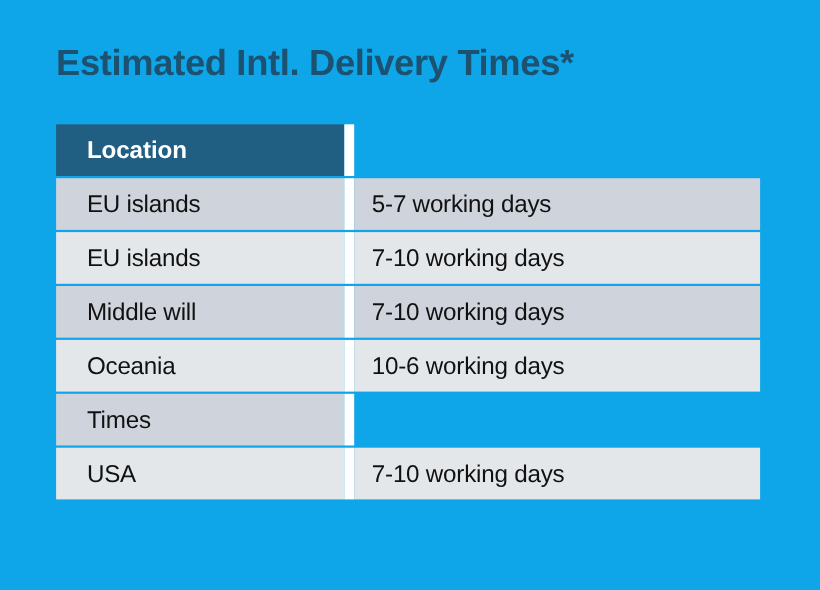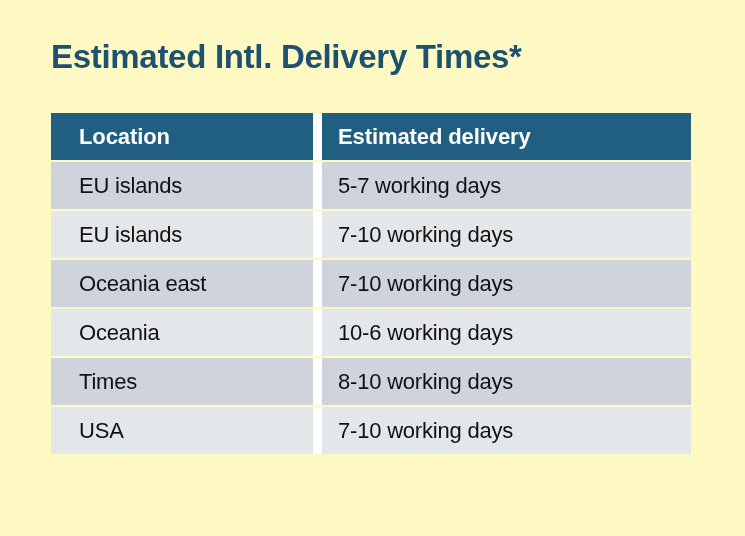--- a/index.html
+++ b/index.html
@@ -10,21 +10,21 @@
     width: 745px;
     height: 536px;
     background: #ffffff;
     font-family: "Liberation Sans", sans-serif;
     overflow: hidden;
   }
   .page {
     position: relative;
     width: 745px;
     height: 536px;
-    background: #fef9c3;
+    background: #0ea5e9;
   }
   .page-title {
     position: absolute;
     left: 51px;
     top: 38px;
     font-size: 33px;
     font-weight: bold;
     color: #1c5170;
     letter-spacing: -0.3px;
     white-space: nowrap;
@@ -104,51 +104,49 @@
 
 <div class="page">
 
   <div class="page-title">Estimated Intl. Delivery Times*</div>
 
   <div class="table">
 
     <div class="row header-row">
       <div class="cell col-location">Location</div>
       <div class="col-gap"></div>
-      <div class="cell col-delivery">Estimated delivery</div>
     </div>
 
     <div class="row data-row shade-dark">
       <div class="cell col-location">EU islands</div>
       <div class="col-gap"></div>
       <div class="cell col-delivery">5-7 working days</div>
     </div>
 
     <div class="row data-row shade-light">
       <div class="cell col-location">EU islands</div>
       <div class="col-gap"></div>
       <div class="cell col-delivery">7-10 working days</div>
     </div>
 
     <div class="row data-row shade-dark">
-      <div class="cell col-location">Oceania east</div>
+      <div class="cell col-location">Middle will</div>
       <div class="col-gap"></div>
       <div class="cell col-delivery">7-10 working days</div>
     </div>
 
     <div class="row data-row shade-light">
       <div class="cell col-location">Oceania</div>
       <div class="col-gap"></div>
       <div class="cell col-delivery">10-6 working days</div>
     </div>
 
     <div class="row data-row shade-dark">
       <div class="cell col-location">Times</div>
       <div class="col-gap"></div>
-      <div class="cell col-delivery">8-10 working days</div>
     </div>
 
     <div class="row data-row shade-light">
       <div class="cell col-location">USA</div>
       <div class="col-gap"></div>
       <div class="cell col-delivery">7-10 working days</div>
     </div>
 
   </div>
 

